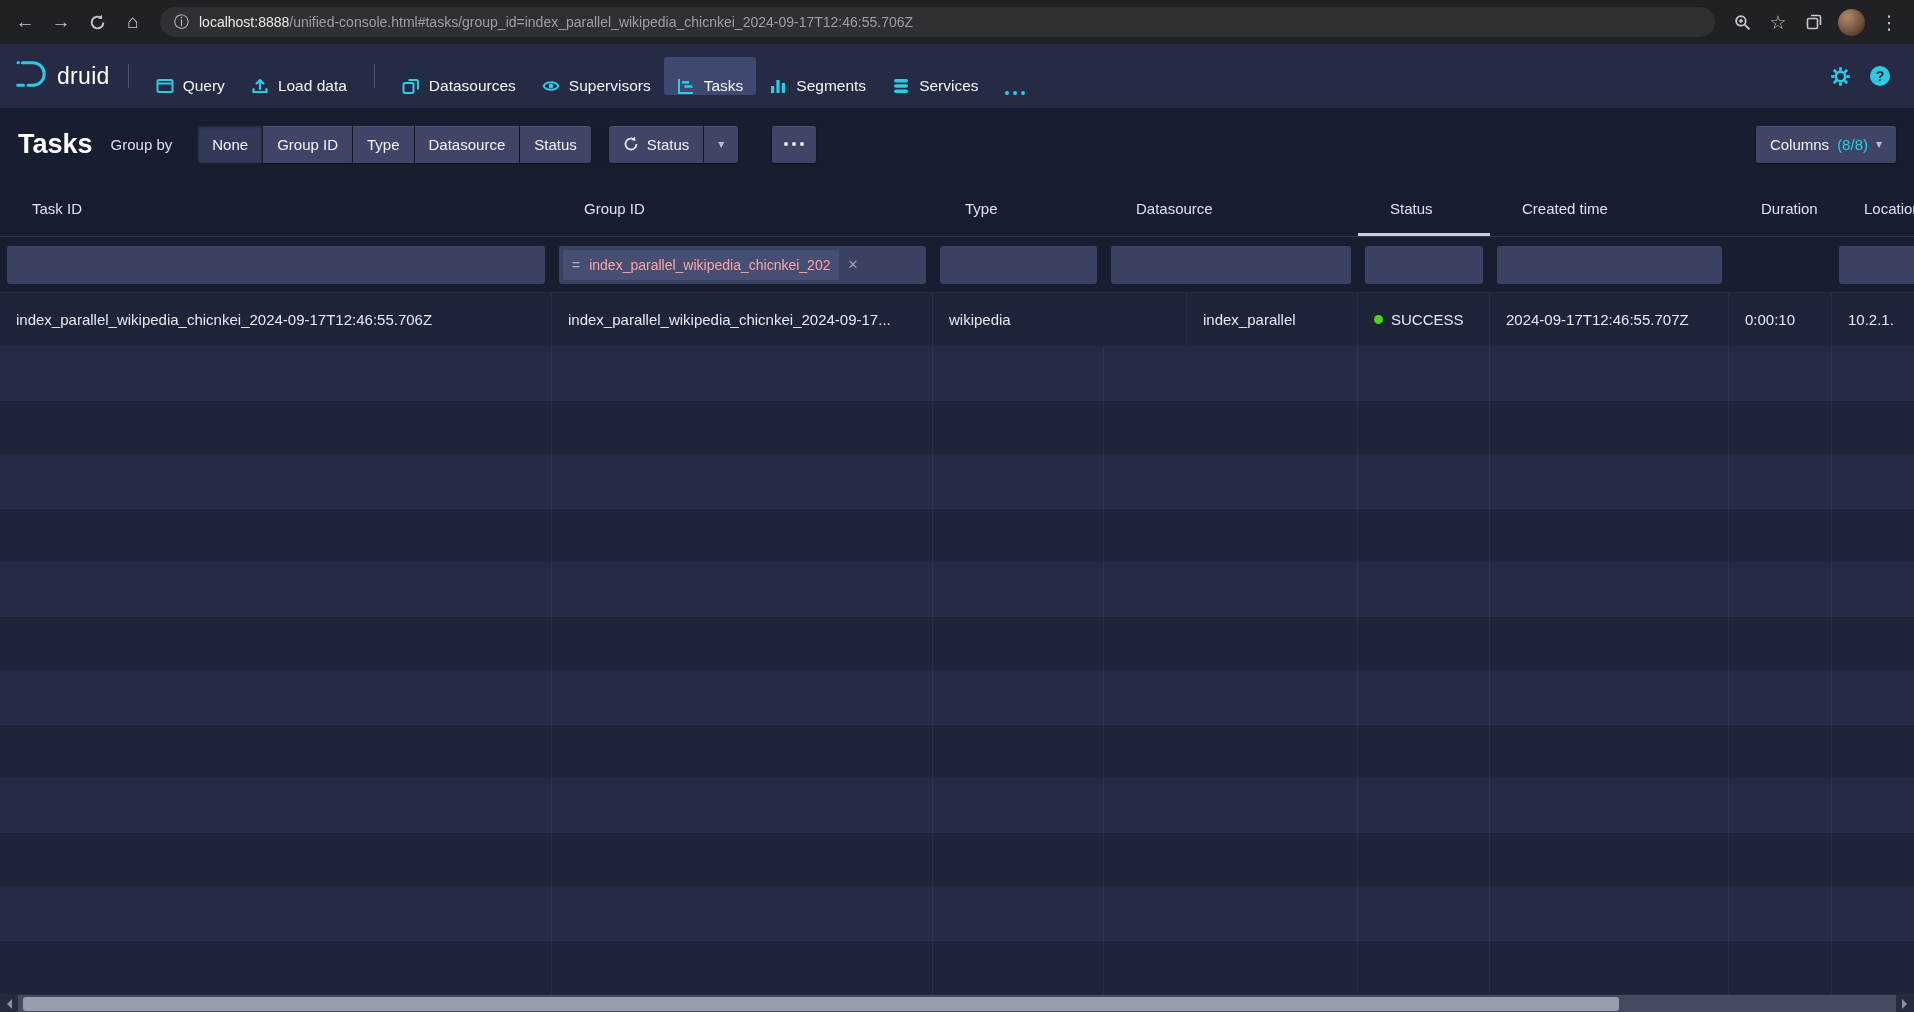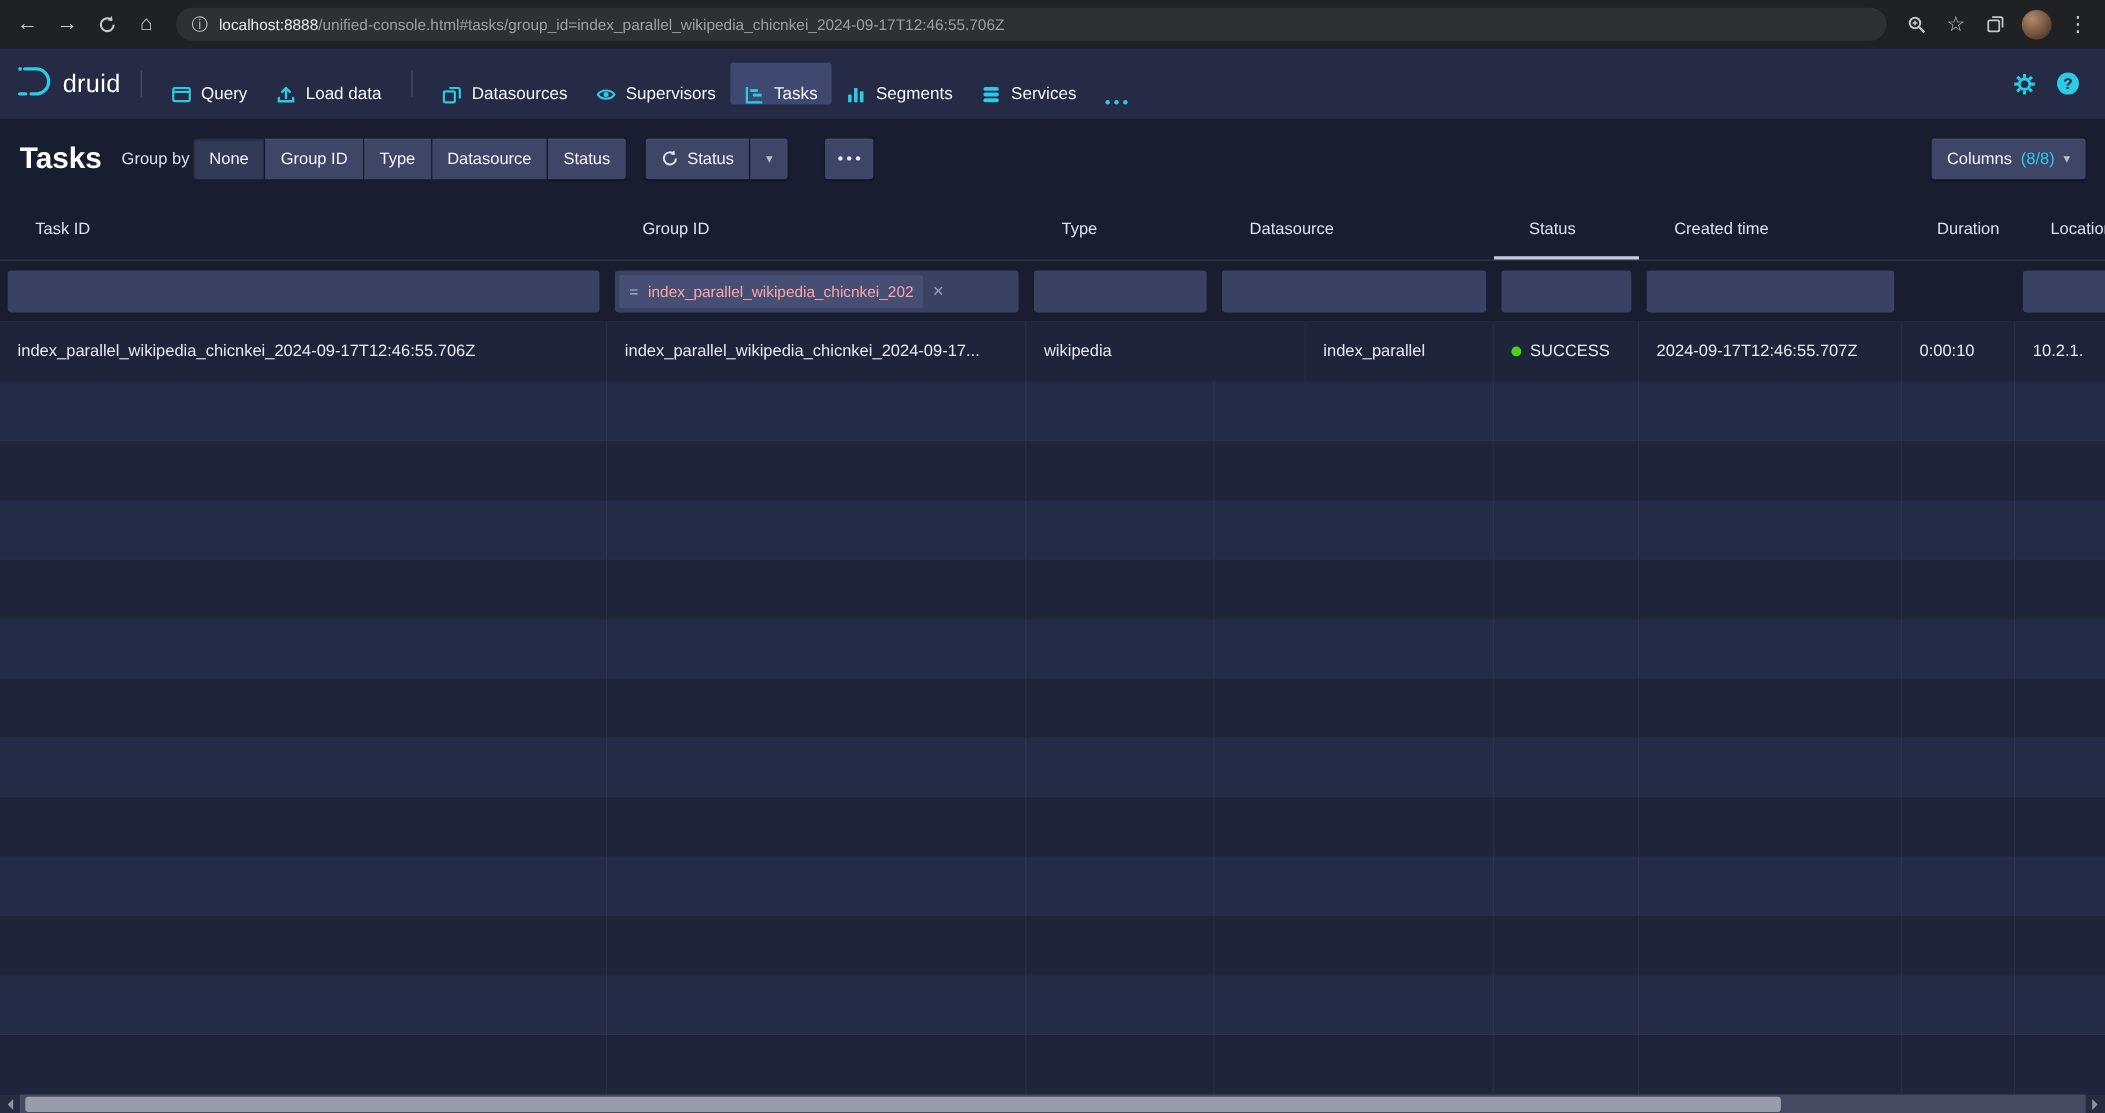--- a/index.html
+++ b/index.html
@@ -43,21 +43,21 @@
   .iconbtn{width:40px;height:38px;display:flex;align-items:center;justify-content:center;border-radius:3px;cursor:pointer}
   .help-circle{width:20px;height:20px;border-radius:50%;background:var(--accent);color:#1d2238;
                font-weight:bold;font-size:14px;display:flex;align-items:center;justify-content:center}
   .dots{display:flex;gap:4px;align-items:center}
   .dots i{width:4px;height:4px;border-radius:50%;background:var(--accent)}
   .dots.white i{background:#e9ecf6}
 
   
   .toolbar{height:72px;display:flex;align-items:center;padding:0 18px}
   .toolbar h1{font-size:27px;margin-right:18px;font-weight:700;color:#fff}
-  .gb-label{font-size:15px;color:#dbe0ee;margin-right:4px}
+  .gb-label{font-size:15px;color:#dbe0ee;margin-right:26px}
   .btn{height:37px;background:var(--btn);border:none;border-radius:3px;color:#f2f4fb;font-size:15px;
        padding:0 14px;font-family:Liberation Sans, sans-serif;cursor:pointer;display:flex;align-items:center;gap:8px;
        box-shadow:inset 0 1px 0 rgba(255,255,255,.07),0 1px 2px rgba(0,0,0,.35)}
   .btn.active{background:var(--btn-active);box-shadow:inset 0 1px 3px rgba(0,0,0,.4)}
   .btn-group{display:flex;gap:1px;margin-right:18px}
   .btn-group .btn{border-radius:0}
   .btn-group .btn:first-child{border-radius:3px 0 0 3px}
   .btn-group .btn:last-child{border-radius:0 3px 3px 0}
   .caret{color:#bac0d2;font-size:12px}
   .cyan{color:var(--accent)}

